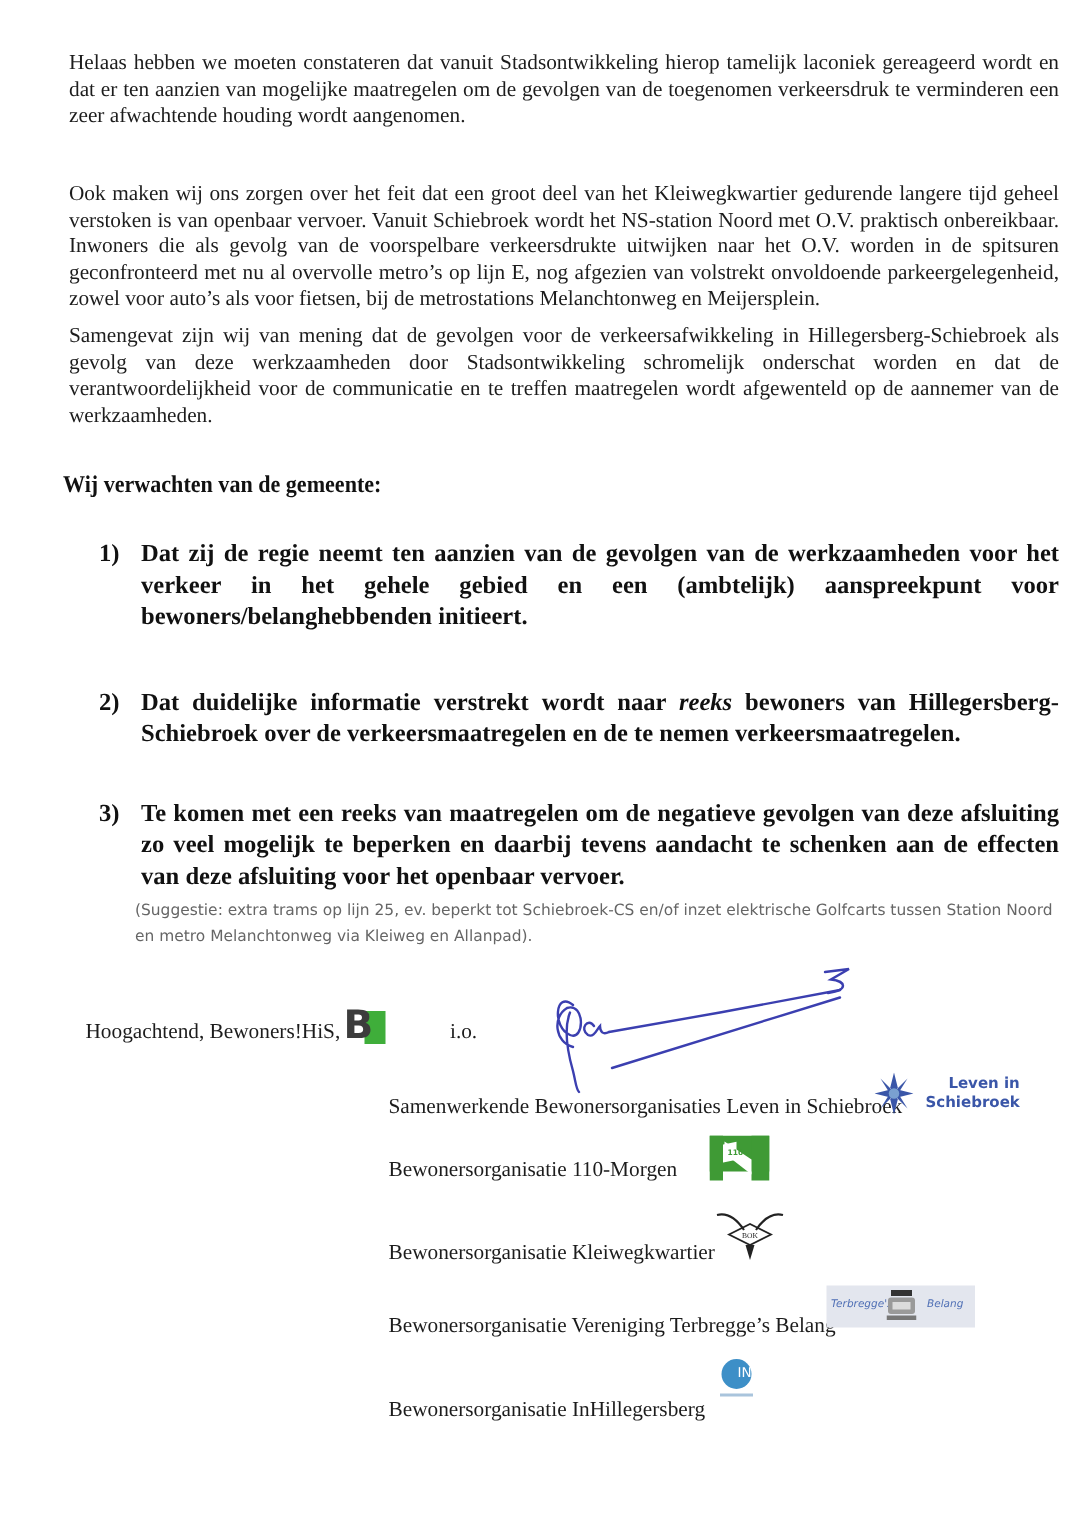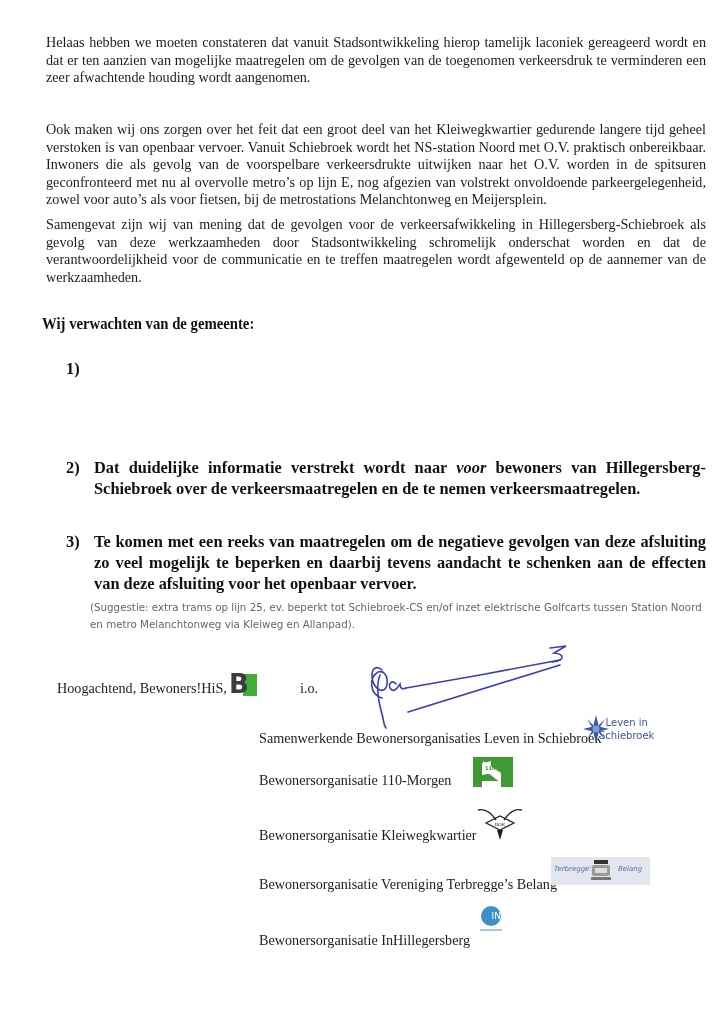--- a/index.html
+++ b/index.html
@@ -36,25 +36,26 @@
 <div class="page">
 
   <p class="para" style="top:34px;margin:0;">Helaas hebben we moeten constateren dat vanuit Stadsontwikkeling hierop tamelijk laconiek gereageerd wordt en dat er ten aanzien van mogelijke maatregelen om de gevolgen van de toegenomen verkeersdruk te verminderen een zeer afwachtende houding wordt aangenomen.</p>
   <p class="para" style="top:121px;margin:0;">Ook maken wij ons zorgen over het feit dat een groot deel van het Kleiwegkwartier gedurende langere tijd geheel verstoken is van openbaar vervoer. Vanuit Schiebroek wordt het NS-station Noord met O.V. praktisch onbereikbaar. Inwoners die als gevolg van de voorspelbare verkeersdrukte uitwijken naar het O.V. worden in de spitsuren geconfronteerd met nu al overvolle metro’s op lijn E, nog afgezien van volstrekt onvoldoende parkeergelegenheid, zowel voor auto’s als voor fietsen, bij de metrostations Melanchtonweg en Meijersplein.</p>
   <p class="para" style="top:216px;margin:0;">Samengevat zijn wij van mening dat de gevolgen voor de verkeersafwikkeling in Hillegersberg-Schiebroek als gevolg van deze werkzaamheden door Stadsontwikkeling schromelijk onderschat worden en dat de verantwoordelijkheid voor de communicatie en te treffen maatregelen wordt afgewenteld op de aannemer van de werkzaamheden.</p>
 
   <div class="heading">Wij verwachten van de gemeente:</div>
 
   <div class="req" style="top:358px;height:70px;">
     <span class="num">1)</span>
+    <span class="txt">Dat zij de regie neemt ten aanzien van de gevolgen van de werkzaamheden voor het verkeer in het gehele gebied en een (ambtelijk) aanspreekpunt voor bewoners/belanghebbenden initieert.</span>
   </div>
 
   <div class="req" style="top:457px;height:45px;">
     <span class="num">2)</span>
-    <span class="txt"><span>Dat duidelijke informatie verstrekt wordt naar </span><em>voor</em><span> bewoners van Hillegersberg-Schiebroek over de verkeersmaatregelen en de te nemen verkeersmaatregelen.</span></span>
+    <span class="txt"><span>Dat duidelijke informatie verstrekt wordt naar </span><em>reeks</em><span> bewoners van Hillegersberg-Schiebroek over de verkeersmaatregelen en de te nemen verkeersmaatregelen.</span></span>
   </div>
 
   <div class="req" style="top:531px;height:70px;">
     <span class="num">3)</span>
     <span class="txt">Te komen met een reeks van maatregelen om de negatieve gevolgen van deze afsluiting zo veel mogelijk te beperken en daarbij tevens aandacht te schenken aan de effecten van deze afsluiting voor het openbaar vervoer.</span>
   </div>
 
   <div class="suggest">(Suggestie: extra trams op lijn 25, ev. beperkt tot Schiebroek-CS en/of inzet elektrische Golfcarts tussen Station Noord en metro Melanchtonweg via Kleiweg en Allanpad).</div>
 
   <div class="serif-line" style="left:46px;top:680px;margin-left:11px;">Hoogachtend, Bewoners!HiS,</div>
@@ -82,21 +83,21 @@
         <polygon points="13,28 15.5,18 13,14 10.5,18"></polygon>
         <polygon points="0,14 10,11.5 13,14 10,16.5"></polygon>
         <polygon points="26,14 16,11.5 13,14 16,16.5"></polygon>
         <polygon points="4,4 11,11 13,14 9,12"></polygon>
         <polygon points="22,24 15,17 13,14 17,16"></polygon>
         <polygon points="22,4 15,11 13,14 17,12"></polygon>
         <polygon points="4,24 11,17 13,14 9,16"></polygon>
         <circle cx="13" cy="14" r="3.5" fill="#7aa0d0"></circle>
       </g>
     </svg>
-    <div style="position:absolute;left:16px;top:4px;font-family:'DejaVu Sans',sans-serif;font-weight:normal;font-size:10px;line-height:13px;color:#3a56a8;text-align:center;">
+    <div style="position:absolute;left:34px;top:4px;font-family:'DejaVu Sans',sans-serif;font-weight:bold;font-size:10px;line-height:13px;color:#3a56a8;text-align:right;">
       <div>Leven in</div>
       <div>Schiebroek</div>
     </div>
   </div>
 
   <div class="serif-line" style="left:259px;top:772px;">Bewonersorganisatie 110-Morgen</div>
   <svg class="logo" style="left:473px;top:757px;" width="40" height="32" viewBox="0 0 40 32">
     <rect x="0" y="0" width="40" height="24" fill="#3f9a35"></rect>
     <rect x="2" y="8" width="16" height="12" fill="#ffffff" transform="skewY(-12)"></rect>
     <rect x="28" y="0" width="12" height="30" fill="#3f9a35"></rect>

